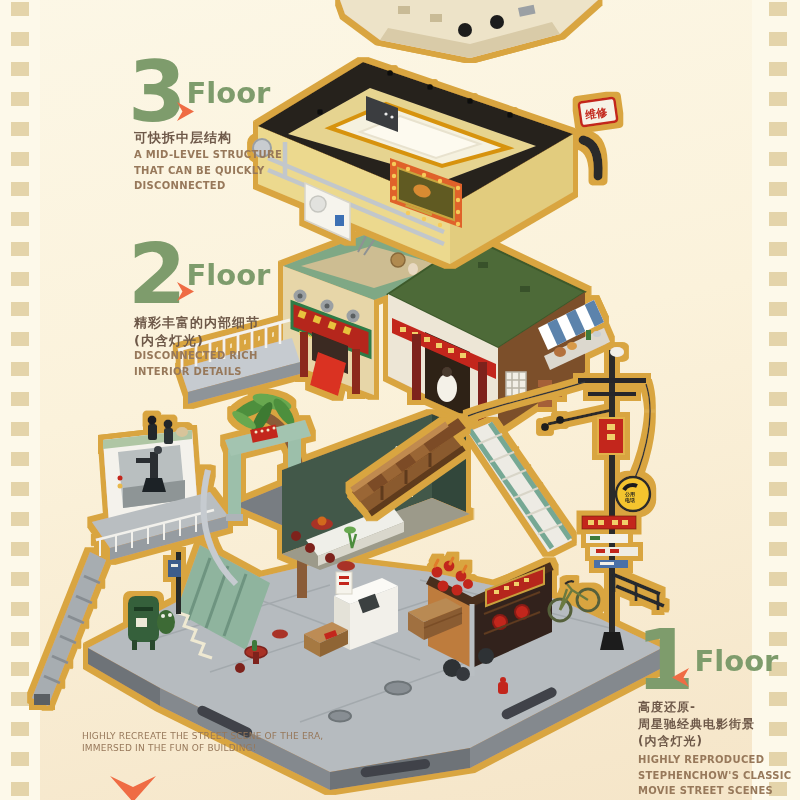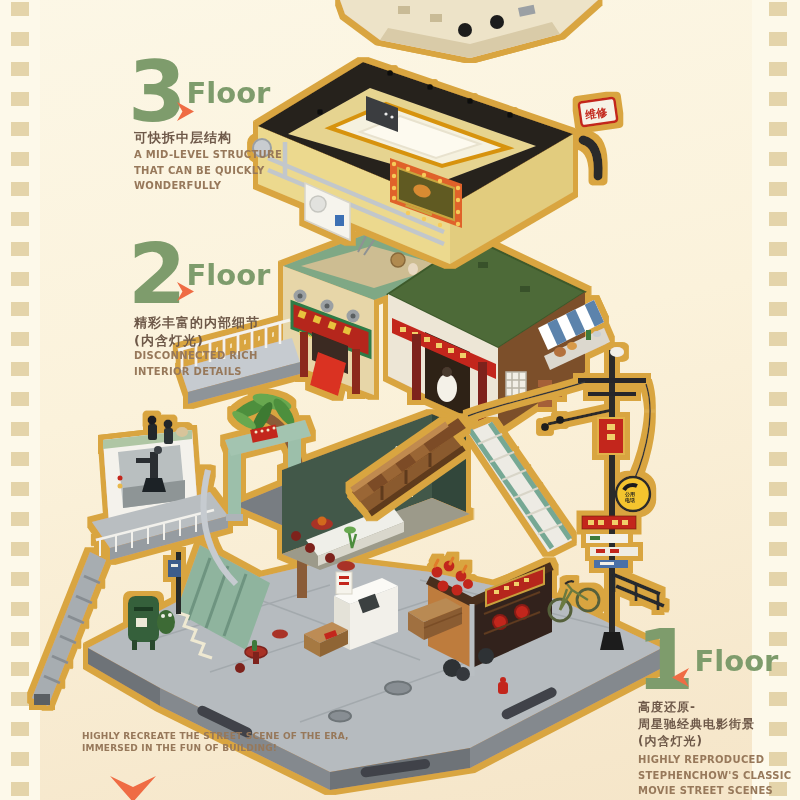--- a/index.html
+++ b/index.html
@@ -23,21 +23,21 @@
     clip-path:polygon(0 0,100% 50%,0 100%,32% 50%);}
   .chev.left{transform:scaleX(-1);}
   .zh{position:absolute;font-size:13px;font-weight:bold;color:var(--zh_text);
     letter-spacing:1px;white-space:nowrap;line-height:1.25;}
   .zh div{margin-bottom:2px;}
   .en{position:absolute;font-size:10px;font-weight:bold;color:var(--en_text);
     letter-spacing:0.3px;line-height:1.55;white-space:nowrap;}
   
   #footer{position:absolute;left:82px;top:727px;z-index:3;}
   #footer .f-zh{font-size:13px;font-weight:bold;color:var(--zh_text);letter-spacing:0.5px;}
-  #footer .f-en{font-size:9px;font-weight:bold;color:var(--en_text);letter-spacing:0.2px;line-height:1.3;margin-top:4px;}
+  #footer .f-en{font-size:9px;font-weight:normal;color:var(--en_text);letter-spacing:0.2px;line-height:1.3;margin-top:4px;}
   .v-arrow{position:absolute;left:28px;top:49px;width:46px;height:26px;background:var(--orange);
     clip-path:polygon(0 0,50% 42%,100% 0,50% 100%);}
   #model-svg{position:absolute;left:0;top:0;z-index:2;}
   .sign-text{font-weight:bold;}
 </style>
 </head>
 <body>
 
 <div id="poster">
 
@@ -563,21 +563,21 @@
       <span class="floor-num">3</span>
       <span class="floor-word">Floor</span>
       <span class="chev" style="left:49px;top:46px;"></span>
     </div>
     <div class="zh" style="left:6px;top:74px;">
       <div>可快拆中层结构</div>
     </div>
     <div class="en" style="left:6px;top:91px;">
       <div>A MID-LEVEL STRUCTURE</div>
       <div>THAT CAN BE QUICKLY</div>
-      <div>WONDERFULLY</div>
+      <div>DISCONNECTED</div>
     </div>
   </div>
 
   <div class="floor-label" id="label-floor-2" style="left:128px;top:238px;">
     <div class="num-row">
       <span class="floor-num">2</span>
       <span class="floor-word">Floor</span>
       <span class="chev" style="left:49px;top:44px;"></span>
     </div>
     <div class="zh" style="left:6px;top:77px;">

